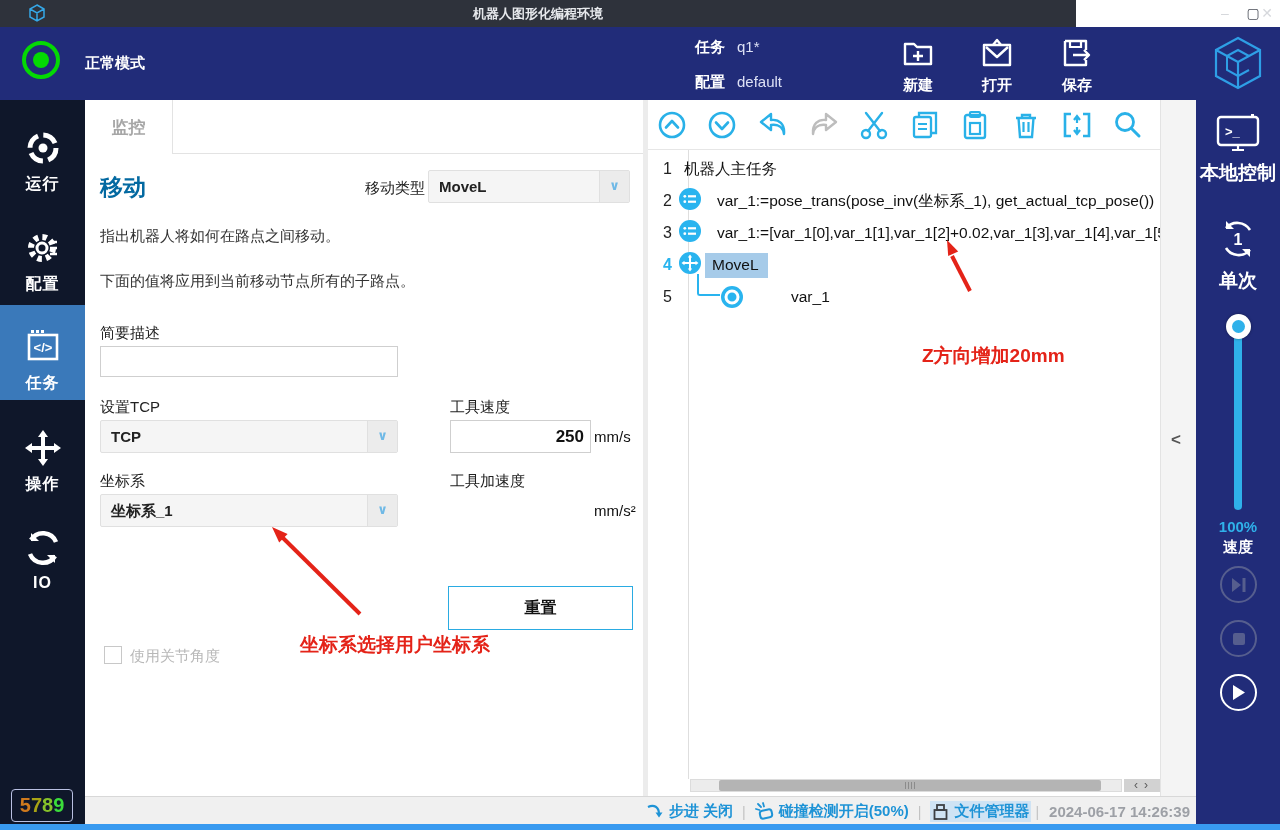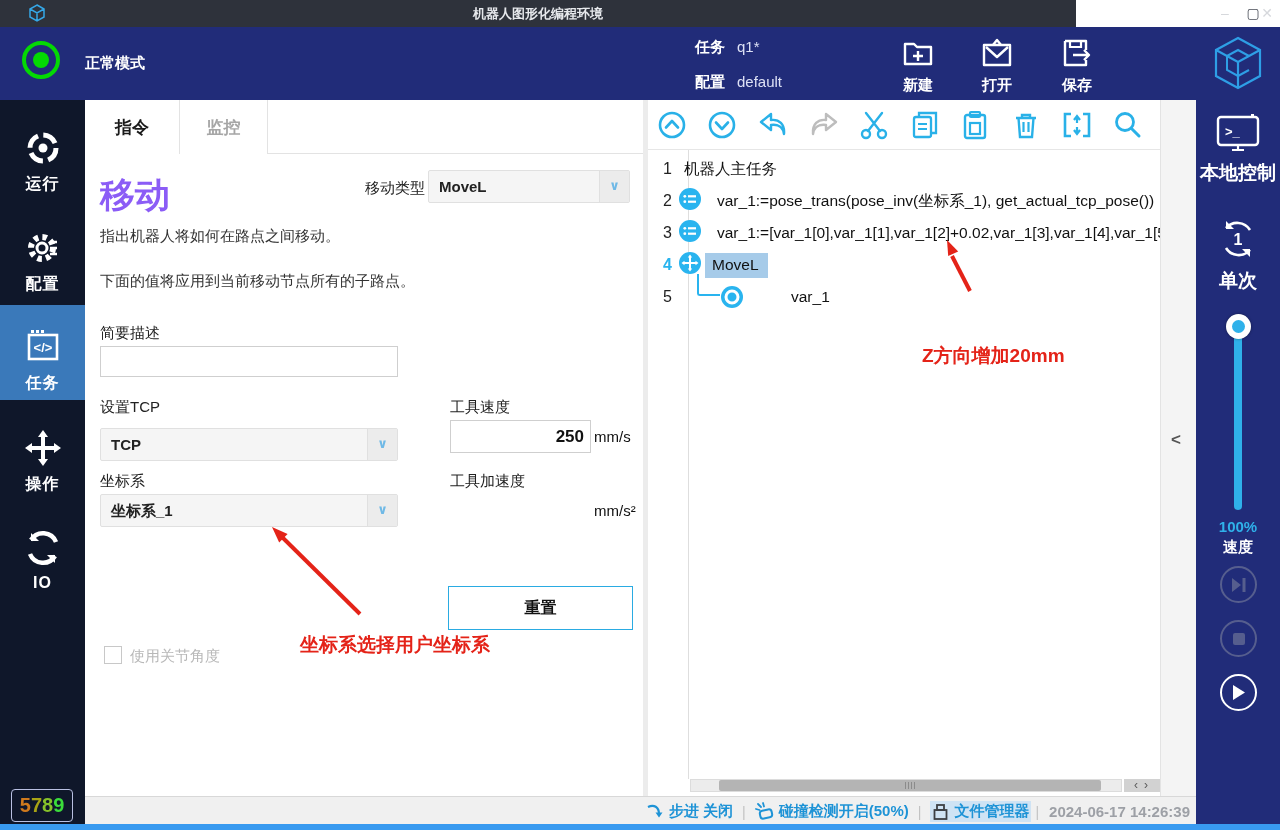--- a/index.html
+++ b/index.html
@@ -42,21 +42,21 @@
   .pcounter span { letter-spacing:0px; }
   .pc0{color:#cf7a1d;} .pc1{color:#a8a315;} .pc2{color:#86c12a;} .pc3{color:#3bdc3b;}
 
   
   .main { position:absolute; left:85px; top:100px; width:558px; height:696px; background:#fff; }
   .tabs { position:absolute; left:0; top:0; width:558px; height:54px; border-bottom:1px solid #e3e3e3; display:flex; }
   .tab { width:95px; height:54px; display:flex; align-items:center; justify-content:center;
     border-right:1px solid #e3e3e3; font-size:17px; font-weight:bold; background:#fff; }
   .tab.active { color:#1a1a1a; }
   .tab.inactive { color:#a6a6a6; width:88px; }
-  .mtitle { position:absolute; left:15px; top:72px; font-size:35px; font-weight:bold; color:#8b5cf6; }
+  .mtitle { position:absolute; left:15px; top:72px; font-size:23px; font-weight:bold; color:#0369a1; }
   .flabel { position:absolute; font-size:15px; color:#222; }
   .fselect { position:absolute; height:33px; background:#f5f5f5; border:1px solid #e0e0e0; border-radius:2px;
     font-size:15px; font-weight:bold; color:#222; line-height:31px; padding-left:10px; }
   .fselect .chev { position:absolute; right:0; top:0; width:30px; height:31px; background:#ececec;
     border-left:1px solid #e0e0e0; color:#6fb9e6; text-align:center; line-height:29px; font-size:13px; font-weight:bold; }
   .ftext { position:absolute; font-size:15px; color:#333; }
   .finput { position:absolute; height:31px; border:1px solid #cfcfcf; background:#fff; font-size:15px;
     padding:0 6px; font-family:inherit; color:#111; }
   .fnum { text-align:right; font-weight:bold; font-size:17px; height:33px; }
   .funit { position:absolute; font-size:15px; color:#111; }
@@ -251,40 +251,39 @@
       </span>
       <span class="lb">IO</span>
     </div>
     <div class="pcounter">
       <span class="pc0">5</span><span class="pc1">7</span><span class="pc2">8</span><span class="pc3">9</span>
     </div>
   </div>
 
   <div class="main">
     <div class="tabs">
-      <div class="tab active">指令</div>
       <div class="tab inactive">监控</div>
     </div>
 
     <div class="mtitle">移动</div>
 
     <div class="flabel" style="left:280px; top:79px;">移动类型</div>
     <div class="fselect" style="left:343px; top:70px; width:202px;">
       <span>MoveL</span>
       <span class="chev">∨</span>
     </div>
 
     <div class="ftext" style="left:15px; top:127px;">指出机器人将如何在路点之间移动。</div>
     <div class="ftext" style="left:15px; top:172px;">下面的值将应用到当前移动节点所有的子路点。</div>
 
     <div class="flabel" style="left:15px; top:224px;">简要描述</div>
     <input class="finput" style="left: 15px; top: 246px; width: 298px;" value="">
 
     <div class="flabel" style="left:15px; top:298px;">设置TCP</div>
-    <div class="fselect" style="left:15px; top:320px; width:298px;margin-top:8px;">
+    <div class="fselect" style="left:15px; top:320px; width:298px;">
       <span>TCP</span>
       <span class="chev">∨</span>
     </div>
 
     <div class="flabel" style="left:365px; top:298px;">工具速度</div>
     <input class="finput fnum" style="left: 365px; top: 320px; width: 141px;" value="250">
     <div class="funit" style="left:509px; top:328px;">mm/s</div>
 
     <div class="flabel" style="left:15px; top:372px;text-align:right;">坐标系</div>
     <div class="fselect" style="left:15px; top:394px; width:298px;">

